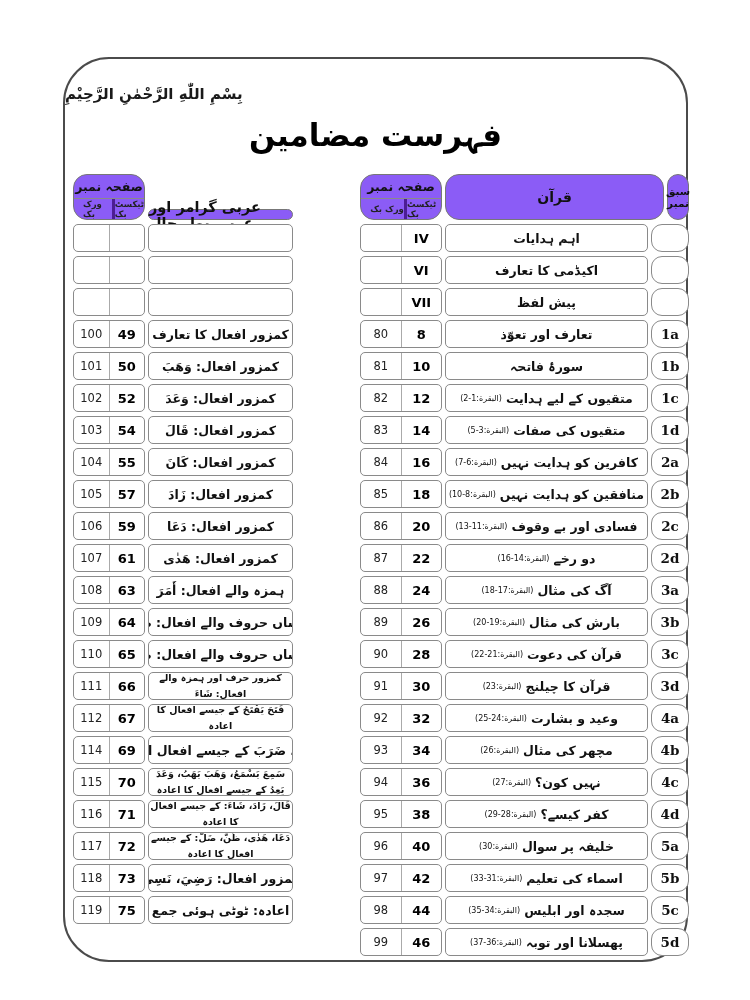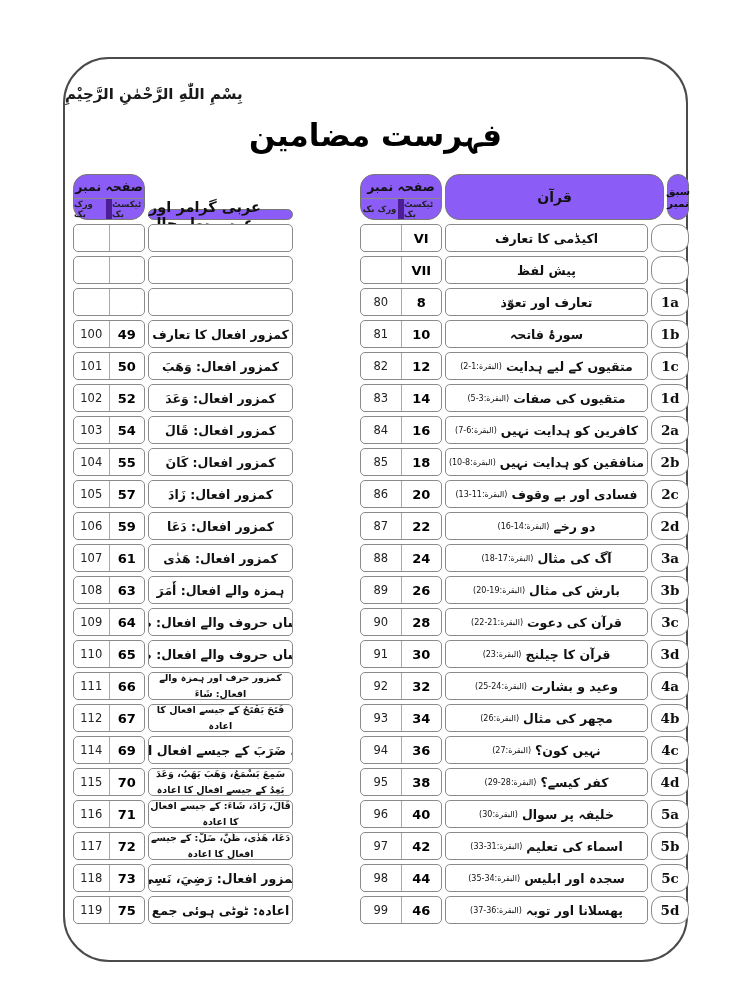--- a/index.html
+++ b/index.html
@@ -31,21 +31,21 @@
   .pagehdr { display:flex; flex-direction:column; }
   .pagehdr .main {
     flex:0 0 24px; display:flex; align-items:center; justify-content:center;
     font-size:12.5px; font-weight:bold; border-bottom:1px solid #8a8a8a;
   }
   .pagehdr .subs { flex:1; display:flex; direction:ltr; }
   .pagehdr .subs span {
     flex:1; display:flex; align-items:center; justify-content:center;
     font-size:8.5px; font-weight:bold; color:#222;
   }
-  .pagehdr .subs span:first-child { border-right:6px solid #4c1d95; }
+  .pagehdr .subs span:first-child { border-right:3px solid #4c1d95;margin-left:9px; }
   .titlehdr {
     display:flex; align-items:center; justify-content:center;
     font-weight:bold; margin:0 3px; flex:1;
   }
   .titlehdr.quran  { font-size:14px; }
   .titlehdr.grammar{ font-size:14.5px;margin-top:35px; }
   .lessonhdr {
     width:22px; display:flex; align-items:center; justify-content:center;
     font-size:10.5px; font-weight:bold; text-align:center; line-height:12px;
   }
@@ -85,20 +85,30 @@
           <span>ٹیکسٹ بک</span>
         </div>
       </div>
       <div class="box titlehdr quran">قرآن</div>
       <div class="box lessonhdr">سبق نمبر</div>
     </div>
     <div id="quran-rows">
         <div class="row">
           <div class="box pagebox pagecol-q">
             <span class="wb"></span>
+            <span class="tb">IV</span>
+          </div>
+          <div class="box titlecell">
+            <span class="t">اہم ہدایات</span>
+          </div>
+          <div class="box lessoncell"></div>
+        </div>
+        <div class="row">
+          <div class="box pagebox pagecol-q">
+            <span class="wb"></span>
             <span class="tb">VI</span>
           </div>
           <div class="box titlecell">
             <span class="t">اکیڈمی کا تعارف</span>
           </div>
           <div class="box lessoncell"></div>
         </div>
         <div class="row">
           <div class="box pagebox pagecol-q">
             <span class="wb"></span>

